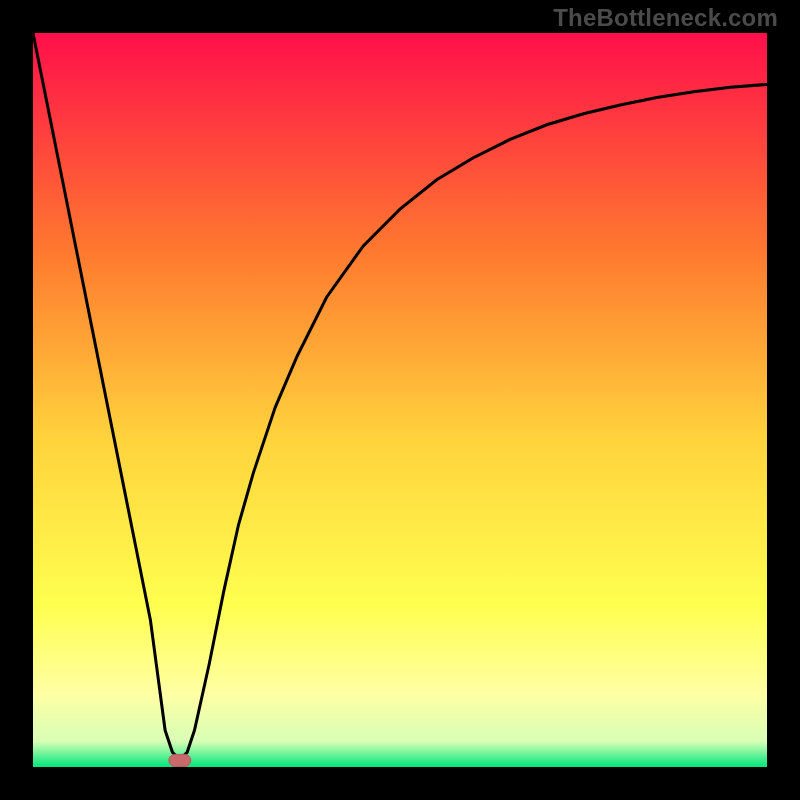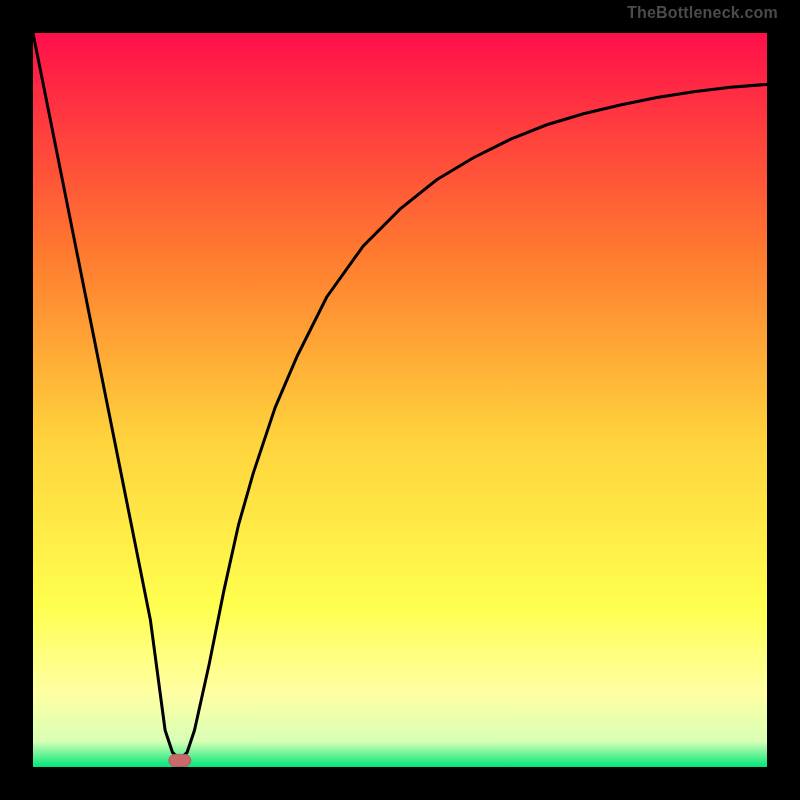--- a/index.html
+++ b/index.html
@@ -15,21 +15,21 @@
     position: relative;
     width: 800px;
     height: 800px;
     background: #000;
   }
   .watermark {
     position: absolute;
     top: 4px;
     right: 22px;
     color: #4b4b4b;
-    font-size: 16px;
+    font-size: 24px;
     font-weight: 600;
     letter-spacing: 0.2px;
     user-select: none;
     margin-left: 7px;
   }
   .plot {
     position: absolute;
     left: 33px;
     top: 33px;
     width: 734px;

